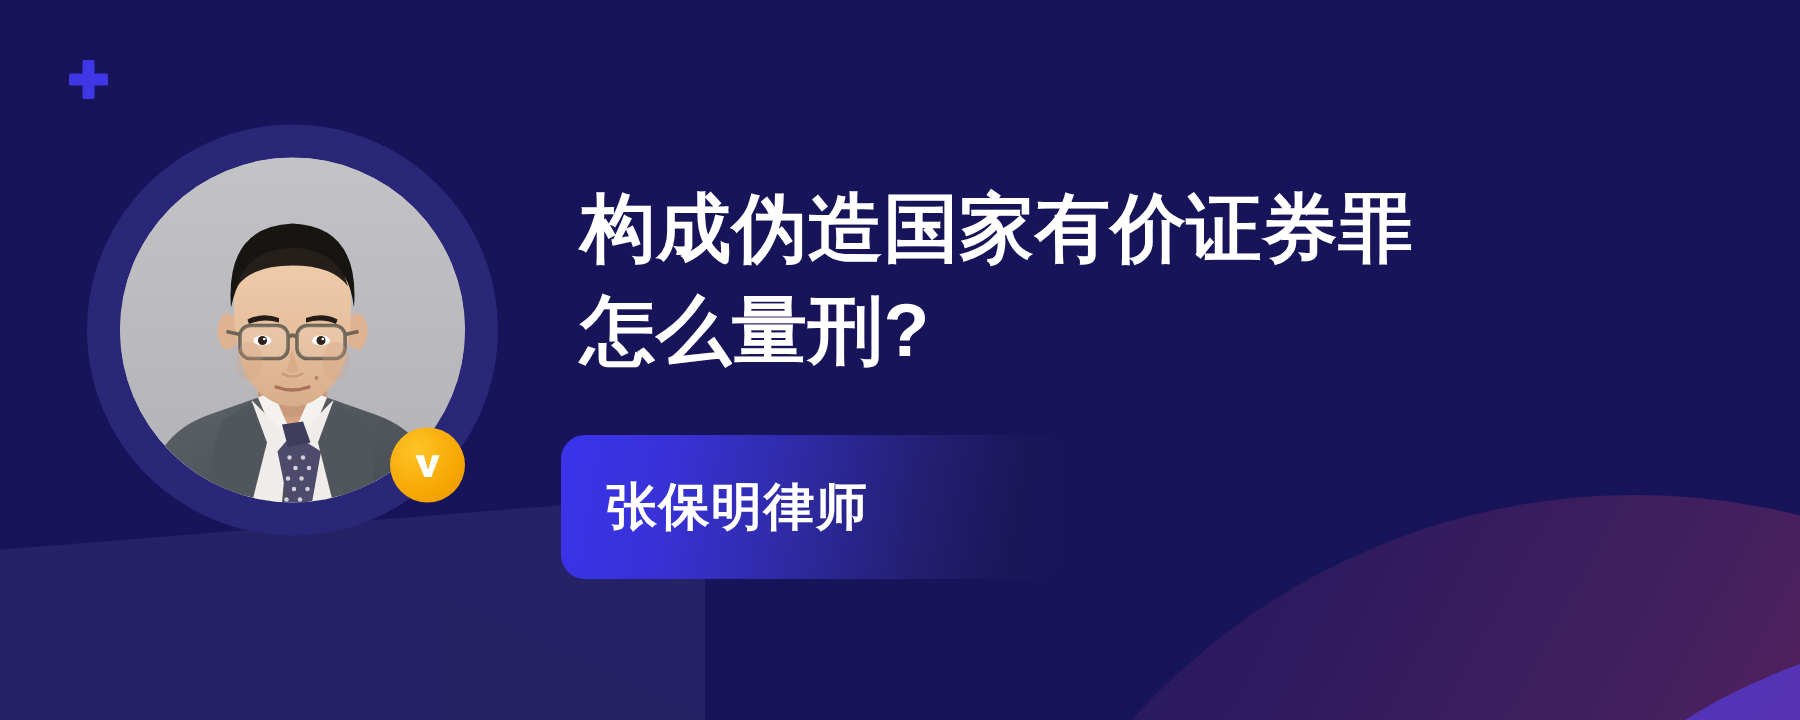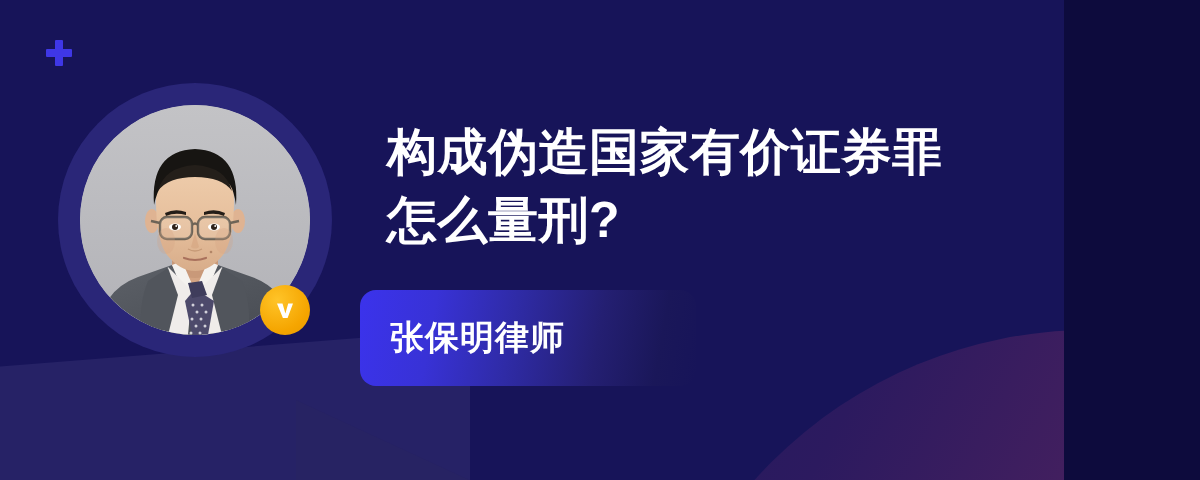--- a/index.html
+++ b/index.html
@@ -2,21 +2,21 @@
 <html><head>
 <meta charset="utf-8">
 <style>
   html, body {
     margin: 0;
     padding: 0;
     background: #0d0b3d;
   }
   #stage {
     position: relative;
-    width: 1064px;
+    width: 1200px;
     height: 480px;
     overflow: hidden;
     background: #171459;
     font-family: "Liberation Sans", "DejaVu Sans", sans-serif;
   }
 
   
   .bg-layer {
     position: absolute;
     inset: 0;
@@ -159,21 +159,21 @@
     font-size: 50px;
     font-weight: bold;
     line-height: 68px;
     letter-spacing: 0.5px;
     white-space: pre-line;
     margin: 0;
   }
 
   .name-badge {
     position: absolute;
-    left: 360px;
+    left: 374px;
     top: 290px;
     width: 336px;
     height: 96px;
     border-radius: 16px;
     background: linear-gradient(100deg,
         #3b33ec 0%,
         #3832d6 22%,
         #2f2ba6 45%,
         #241f72 70%,
         #1a1759 88%,

